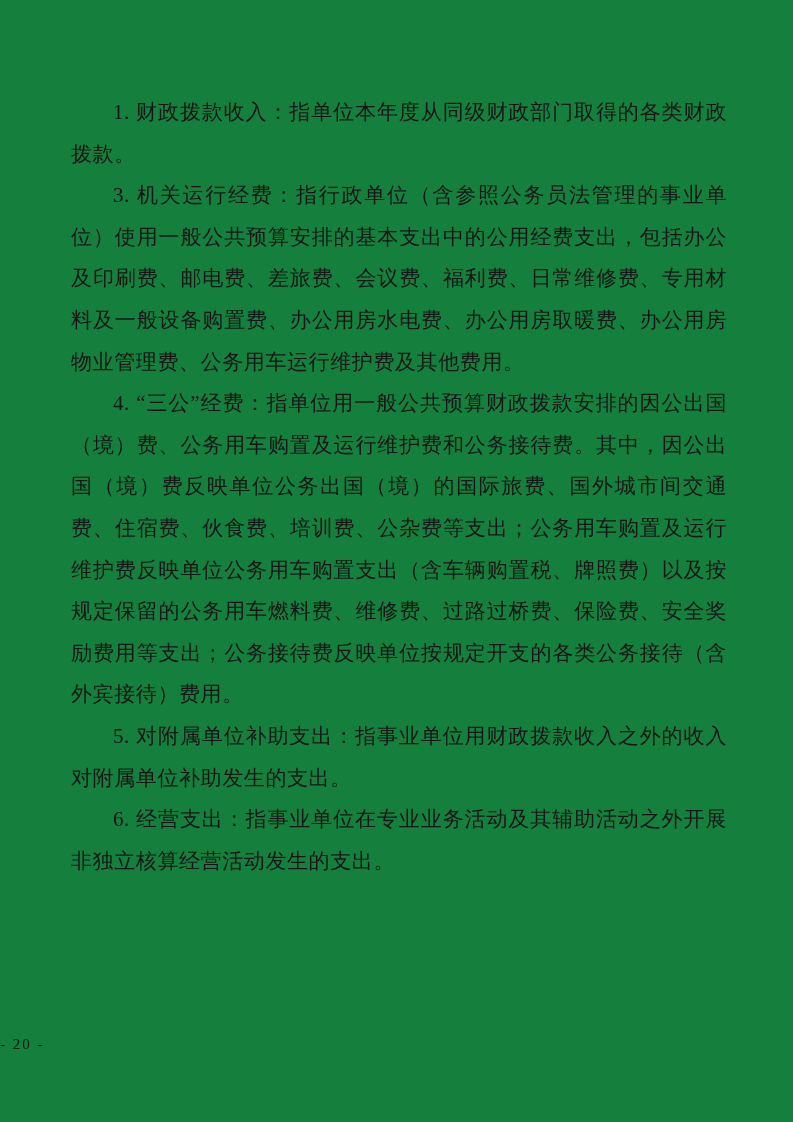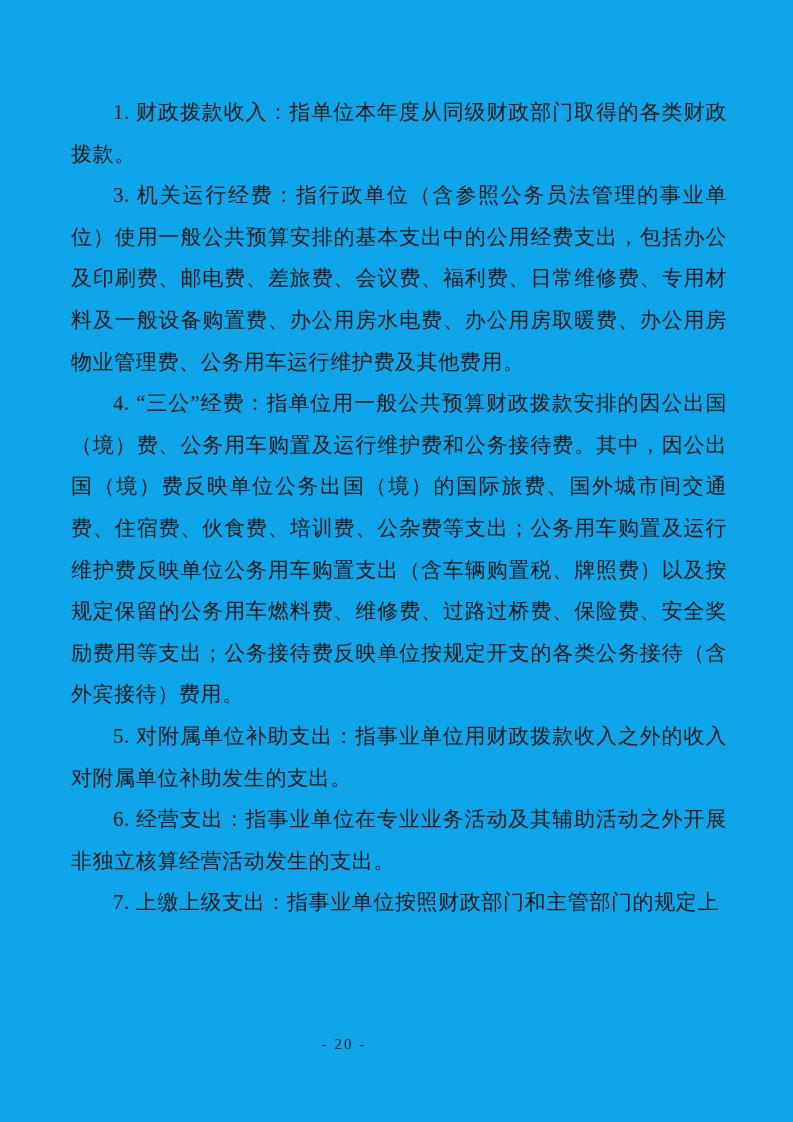--- a/index.html
+++ b/index.html
@@ -6,21 +6,21 @@
   html, body {
     width: 793px;
     height: 1122px;
     background: #ffffff;
     font-family: "Liberation Serif", "DejaVu Serif", serif;
   }
   .page {
     position: relative;
     width: 793px;
     height: 1122px;
-    background: #0ea5e9;
+    background: #15803d;
     overflow: hidden;
     text-decoration: underline;
   }
   .content {
     position: absolute;
     left: 71px;
     top: 92px;
     width: 656px;
     color: #161616;
   }
@@ -31,33 +31,32 @@
     text-indent: 2em;
     text-align: justify;
     text-justify: inter-ideograph;
     word-break: break-all;
   }
   .footer {
     position: absolute;
     left: 0;
     width: 688px;
     top: 1036px;
-    text-align: center;
+    text-align: left;
     font-size: 15px;
     color: #161616;
     font-family: "Liberation Serif", "DejaVu Serif", serif;
     letter-spacing: 2px;
   }
 </style>
 </head>
 <body>
 
 <div class="page">
   <div class="content">
     <p>1. 财政拨款收入：指单位本年度从同级财政部门取得的各类财政拨款。</p>
     <p>3. 机关运行经费：指行政单位（含参照公务员法管理的事业单位）使用一般公共预算安排的基本支出中的公用经费支出，包括办公及印刷费、邮电费、差旅费、会议费、福利费、日常维修费、专用材料及一般设备购置费、办公用房水电费、办公用房取暖费、办公用房物业管理费、公务用车运行维护费及其他费用。</p>
     <p>4. “三公”经费：指单位用一般公共预算财政拨款安排的因公出国（境）费、公务用车购置及运行维护费和公务接待费。其中，因公出国（境）费反映单位公务出国（境）的国际旅费、国外城市间交通费、住宿费、伙食费、培训费、公杂费等支出；公务用车购置及运行维护费反映单位公务用车购置支出（含车辆购置税、牌照费）以及按规定保留的公务用车燃料费、维修费、过路过桥费、保险费、安全奖励费用等支出；公务接待费反映单位按规定开支的各类公务接待（含外宾接待）费用。</p>
     <p>5. 对附属单位补助支出：指事业单位用财政拨款收入之外的收入对附属单位补助发生的支出。</p>
     <p>6. 经营支出：指事业单位在专业业务活动及其辅助活动之外开展非独立核算经营活动发生的支出。</p>
-    <p>7. 上缴上级支出：指事业单位按照财政部门和主管部门的规定上</p>
   </div>
   <div class="footer">- 20 -</div>
 </div>
 
 </body></html>

